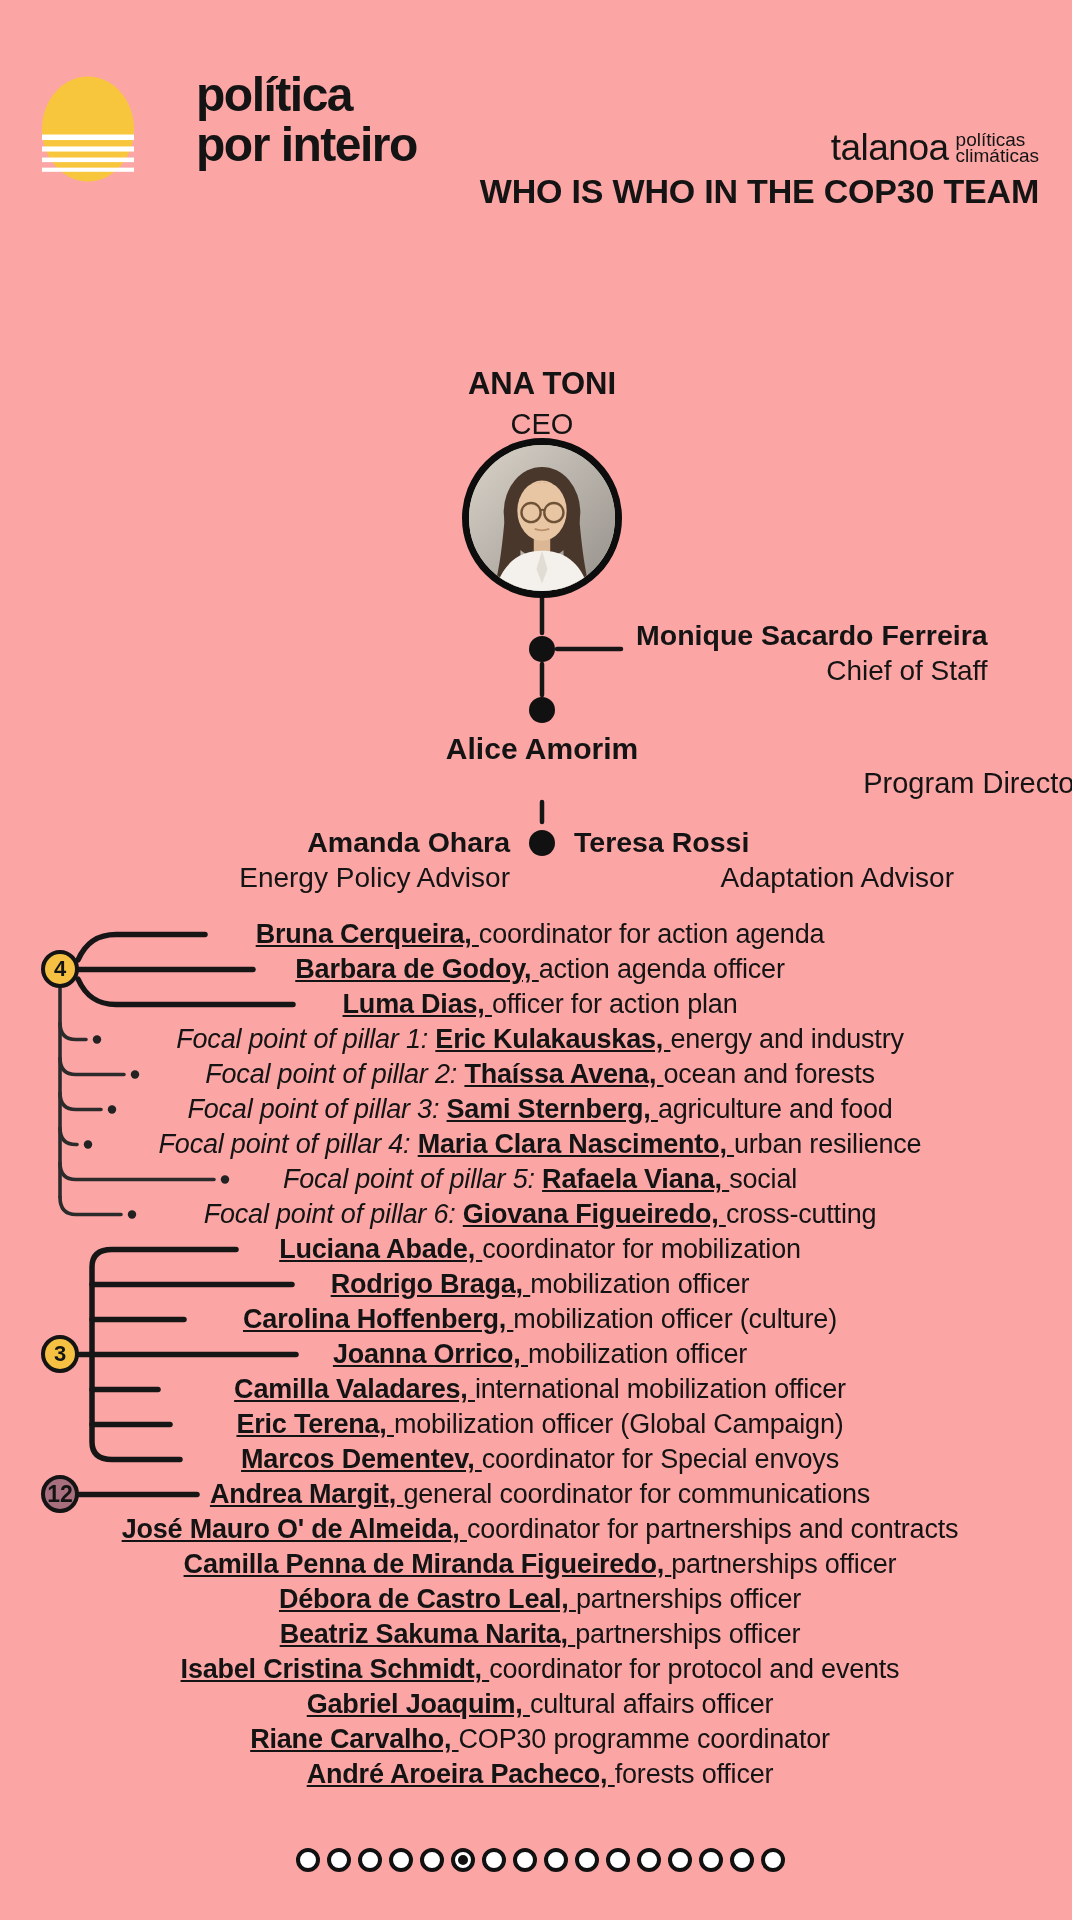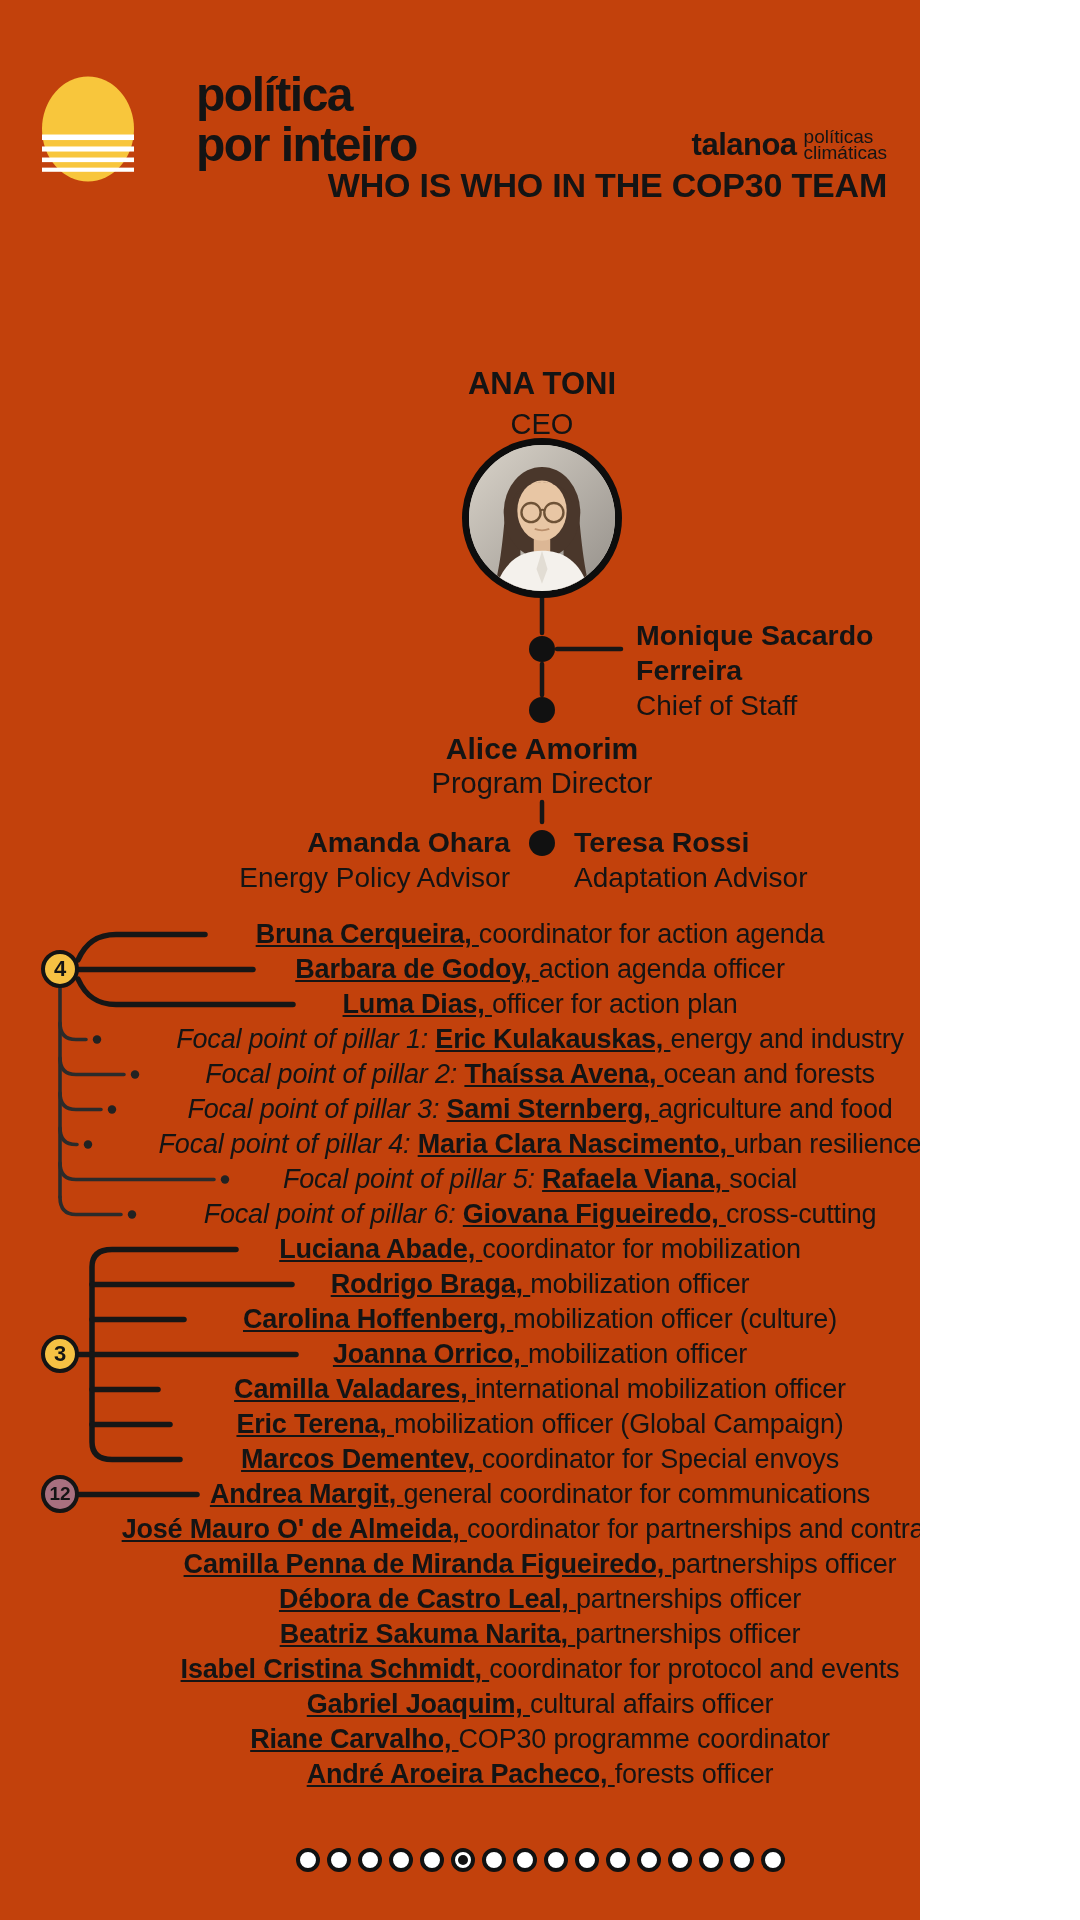--- a/index.html
+++ b/index.html
@@ -1,50 +1,50 @@
 <!DOCTYPE html>
 <html><head>
 <meta charset="utf-8">
 <style>
   html,body{margin:0;padding:0;background:#ffffff;}
-  .canvas{position:relative;width:920px;height:1920px;background:#c2410c;overflow:hidden;
+  .canvas{position:relative;width:1072px;height:1920px;background:#fca5a5;overflow:hidden;
           font-family:"Liberation Sans","DejaVu Sans",sans-serif;color:#141414;}
   .abs{position:absolute;}
   
   .brand-text{left:196px;top:70px;font-size:48px;font-weight:800;line-height:50px;letter-spacing:-1.5px;z-index:2;}
   .partner{right:33px;top:129px;display:flex;flex-direction:column;align-items:flex-end;z-index:2;}
   .partner-row{display:flex;align-items:center;gap:7px;}
-  .talanoa{font-size:31px;font-weight:700;letter-spacing:-0.5px;line-height:1;}
+  .talanoa{font-size:37px;font-weight:400;letter-spacing:-0.5px;line-height:1;}
   .tagline{font-size:19px;line-height:15.5px;font-weight:400;}
   .series-title{font-size:34px;font-weight:800;margin-top:6px;letter-spacing:-0.2px;}
   
   .page-title{left:0;top:268px;width:1080px;text-align:center;font-size:43px;font-weight:800;letter-spacing:0;z-index:2;}
   .ceo-block{left:0;top:366px;width:1084px;text-align:center;z-index:2;}
   .ceo-name{font-size:31px;font-weight:800;}
   .ceo-role{font-size:29px;margin-top:6px;}
   .avatar{left:462px;top:438px;width:160px;height:160px;border:7px solid #0d0d0d;border-radius:50%;
           box-sizing:border-box;overflow:hidden;z-index:2;background:#cfc8bd;}
   .avatar svg{display:block;width:100%;height:100%;}
   .monique{left:636px;top:618px;line-height:35px;text-align:left;z-index:2;}
   .p-name{font-size:28.5px;font-weight:800;}
-  .p-role{font-size:28px;font-weight:400;}
+  .p-role{font-size:28px;font-weight:400;text-align:right;}
   .alice{left:0;top:731px;width:1084px;text-align:center;line-height:35px;z-index:2;}
   .amanda{left:150px;top:825px;width:360px;text-align:right;line-height:35px;z-index:2;}
   .teresa{left:574px;top:825px;width:380px;text-align:left;line-height:35px;z-index:2;}
   
   .roster{left:0;top:917px;width:1080px;z-index:2;}
   .row{height:35px;line-height:35px;text-align:center;font-size:27px;white-space:nowrap;letter-spacing:-0.2px;}
   .prefix{font-style:italic;}
   .pname{font-weight:800;text-decoration:underline;}
   
   .badge{position:absolute;width:38px;height:38px;box-sizing:border-box;border:4px solid #141414;border-radius:50%;
          display:flex;align-items:center;justify-content:center;font-weight:800;z-index:3;background:#F6C143;}
   .badge-4{left:41px;top:950px;font-size:22px;}
   .badge-3{left:41px;top:1335px;font-size:22px;}
-  .badge-12{left:41px;top:1475px;font-size:19px;}
+  .badge-12{left:41px;top:1475px;font-size:23px;}
   
   .wires{left:0;top:0;z-index:1;}
   .path-thick{stroke:#161616;stroke-width:5.5;fill:none;stroke-linecap:round;}
   .path-mid{stroke:#161616;stroke-width:4.5;fill:none;stroke-linecap:round;}
   .path-thin{stroke:#2b2b2b;stroke-width:3.6;fill:none;stroke-linecap:round;}
   
   .pagination{left:0;top:1848px;width:1080px;display:flex;justify-content:center;gap:7px;z-index:2;}
   .pgdot{width:24px;height:24px;box-sizing:border-box;border:4.5px solid #111;border-radius:50%;position:relative;background:#fff;}
   .pgdot.active::after{content:"";position:absolute;left:50%;top:50%;width:10px;height:10px;margin:-5px 0 0 -5px;
                        background:#111;border-radius:50%;}

